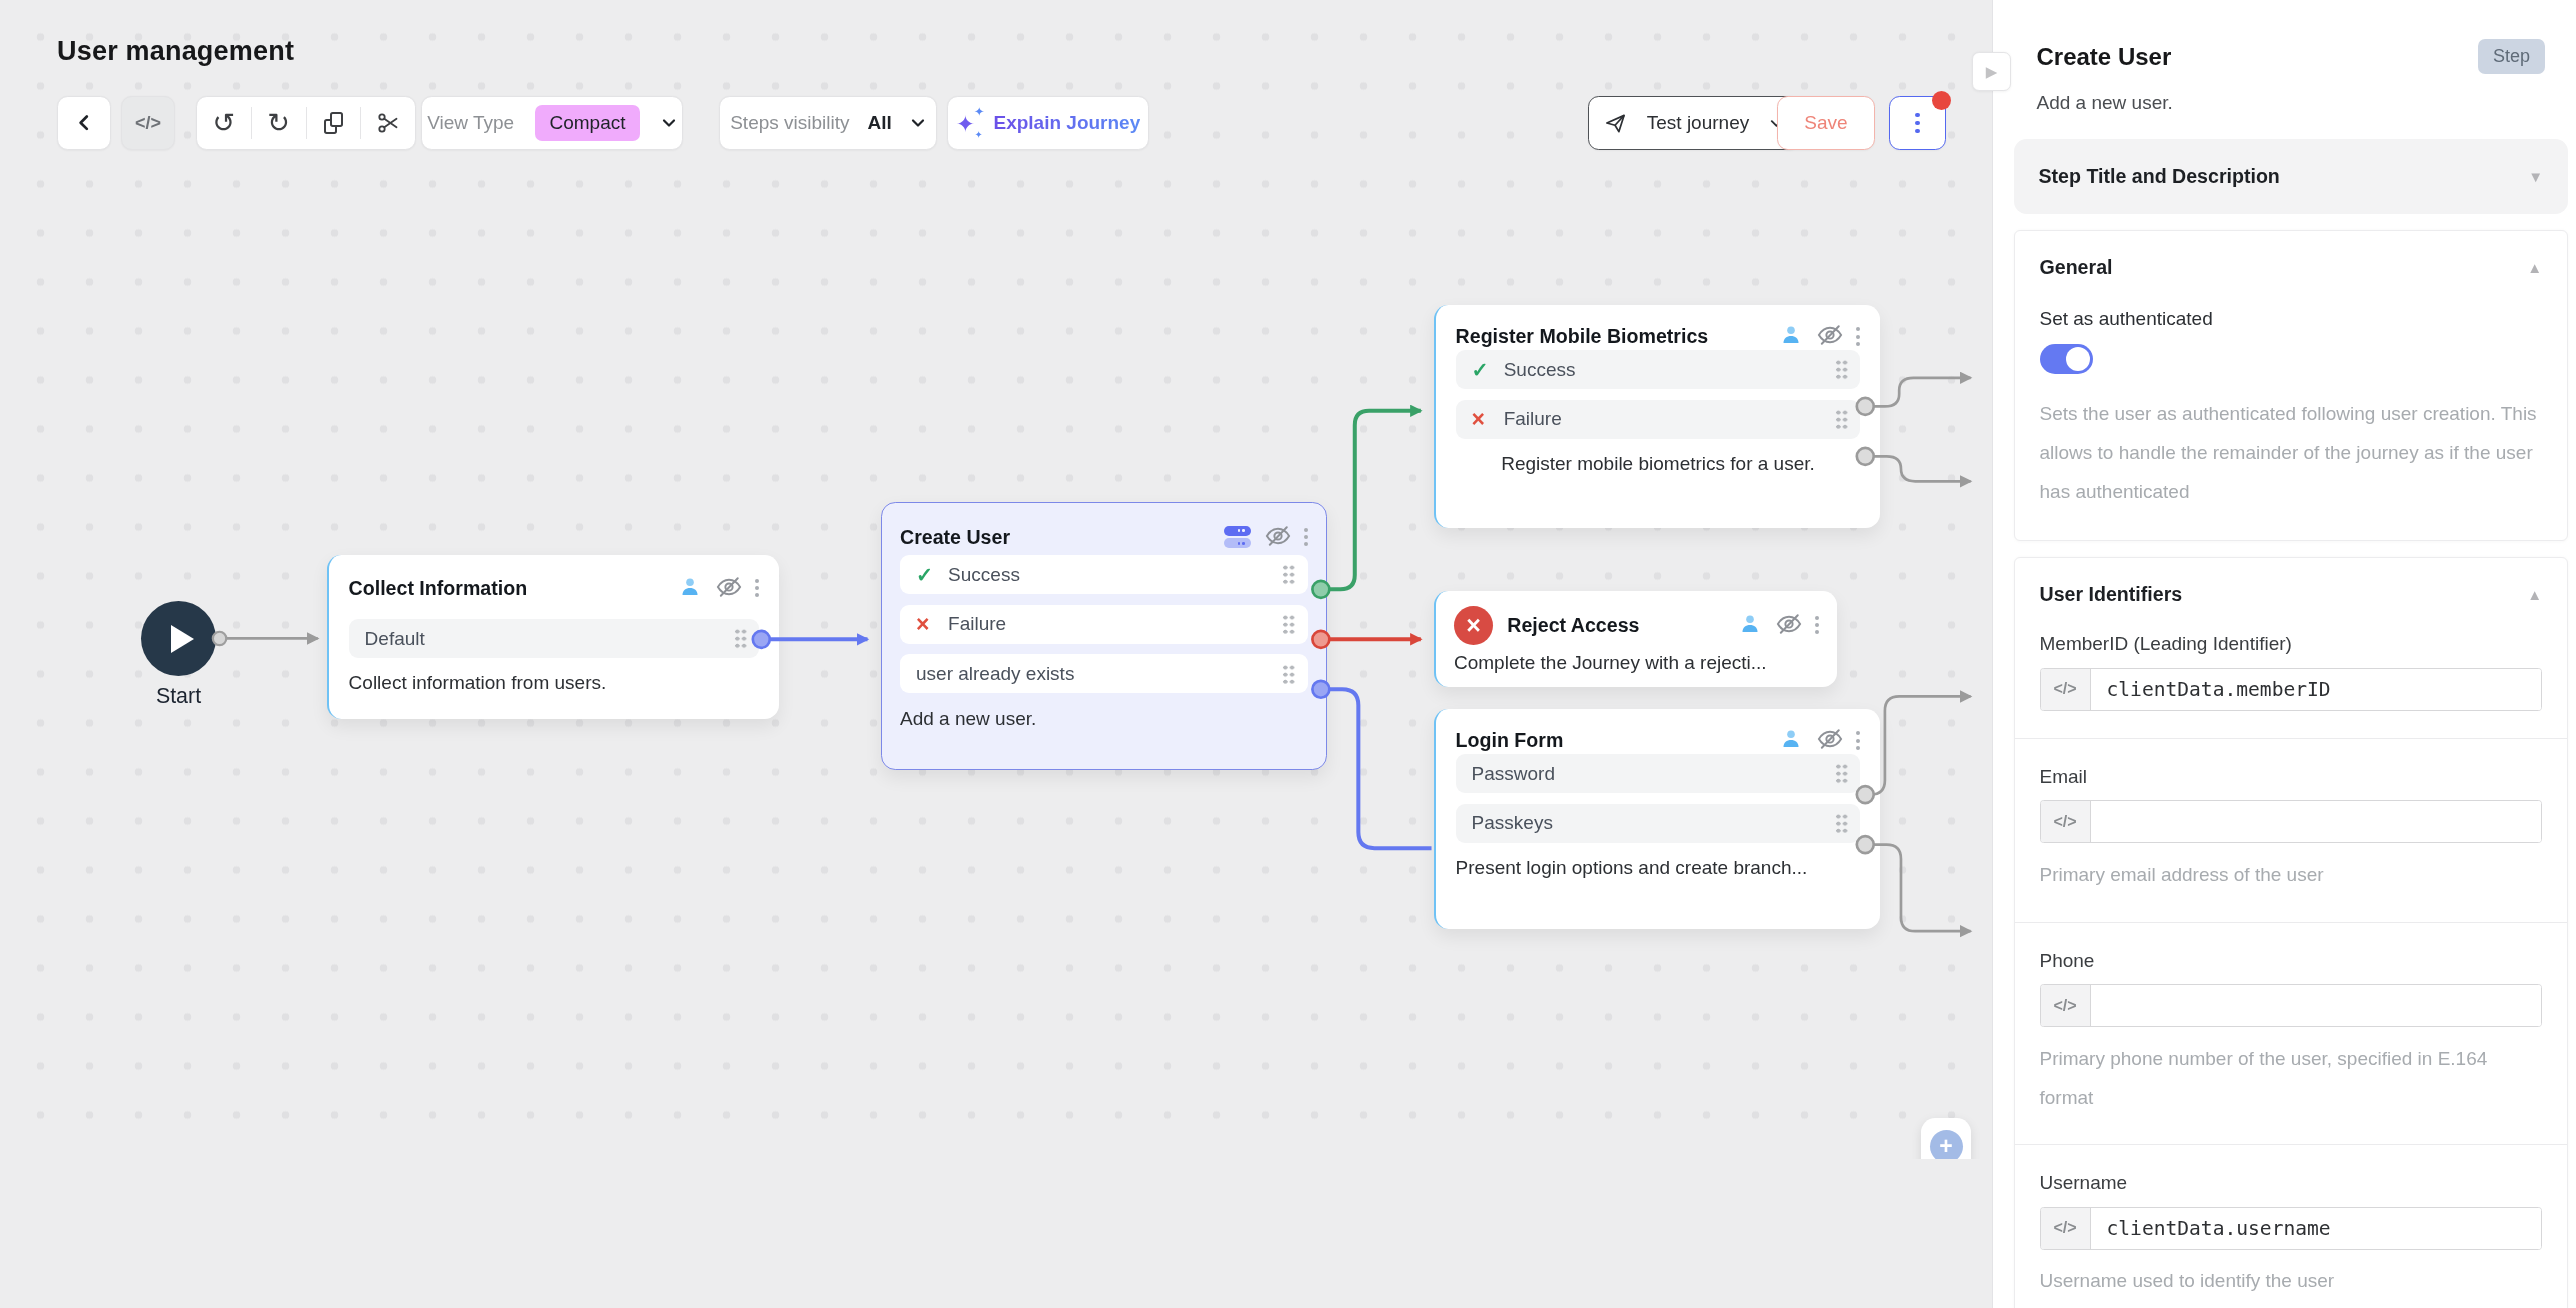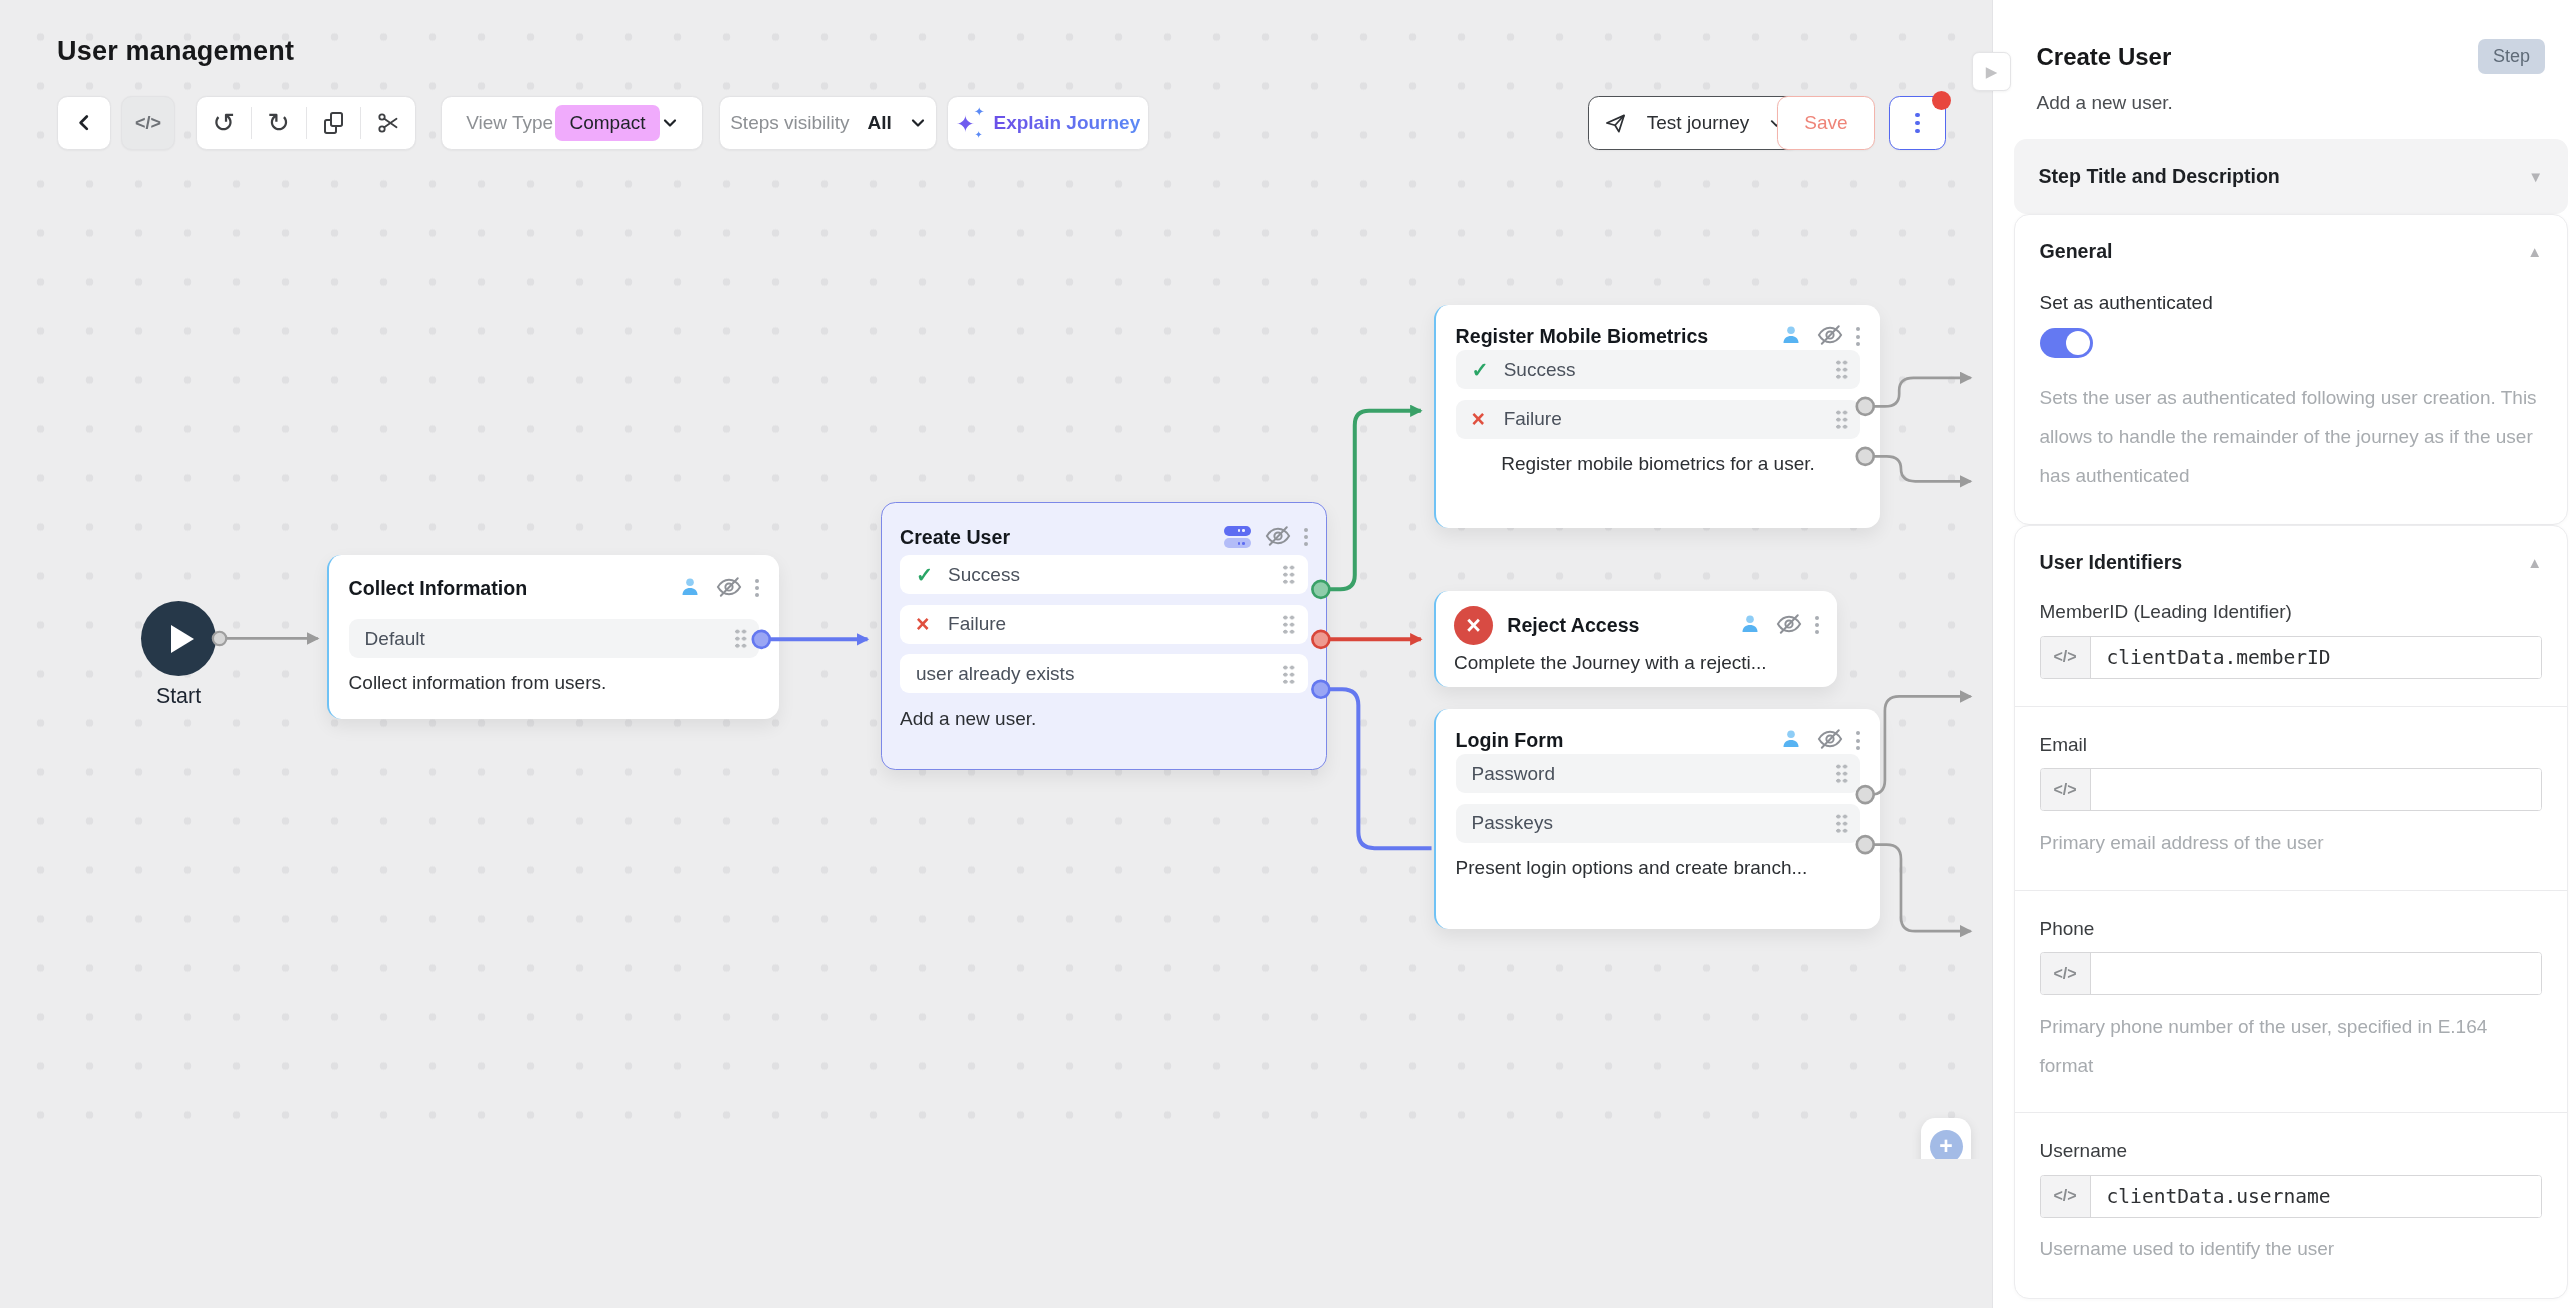--- a/index.html
+++ b/index.html
@@ -24,21 +24,21 @@
   .btn-back { left:57px; width:54px; }
   .btn-code { left:121px; width:54px; background:#e8e9ea; color:#6e7277; font-weight:700; font-size:18px; }
   .edit-group { left:196px; width:220px; padding:0; }
   .edit-group .cell { width:54px; height:100%; display:flex; align-items:center; justify-content:center; }
   .edit-group .sep { width:0.9px; height:32px; background:#e5e5e7; }
   .glyph-icon { font-size:27px; color:#3d3f42; line-height:1; }
   .copy-icon { position:relative; width:19.6px; height:21.4px; }
   .copy-icon .back { position:absolute; left:0; bottom:0; width:13.4px; height:15px; border:2.1px solid #3d3f42; border-radius:2.7px; }
   .copy-icon .front { position:absolute; right:0; top:0; width:13.4px; height:15px; border:2.1px solid #3d3f42; border-radius:2.7px; background:#fff; }
 
-  .btn-viewtype { left:441px; width:262px; gap:2px; }
+  .btn-viewtype { left:421px; width:262px; gap:21px; }
   .muted-label { color:#8d9094; font-size:19px; }
   .chip { background:#f0abfc; border-radius:7.1px; padding:7.1px 14.3px; font-size:19px; color:#1f2328; }
   .strong-val { color:#1f2328; font-size:19px; font-weight:600; }
   .btn-steps { left:719px; width:218px; gap:18px; }
   .btn-explain { left:947px; width:202px; gap:10.7px; }
   .explain-text { font-size:19px; font-weight:700; background:linear-gradient(90deg,#6b50e8,#5b8af5);
                   -webkit-background-clip:text; background-clip:text; color:transparent; }
   .sparkle { position:relative; width:27px; height:27px; }
   .sparkle .s1 { position:absolute; left:0; bottom:-1.8px; font-size:23px; color:#6f5bee; }
   .sparkle .s2 { position:absolute; right:-1.8px; top:-5.4px; font-size:12.5px; color:#5b8af5; }
@@ -130,21 +130,21 @@
   .panel-title-row { display:flex; align-items:center; justify-content:space-between; }
   .panel-title { font-size:24px; font-weight:700; color:#17181a; }
   .type-badge { background:#ccd5e2; color:#5f6b78; font-size:18px; padding:7.1px 15px; border-radius:7.1px; }
   .panel-desc { margin-top:18px; font-size:19px; color:#4a4d51; }
 
   .acc-collapsed { margin-top:25px; height:75px; background:#f3f3f4; border-radius:12.5px; display:flex;
                    align-items:center; justify-content:space-between; padding:0 25px; }
   .acc-title { font-size:19.6px; font-weight:700; color:#1d2024; }
   .tri-glyph { color:#b3b3b6; font-size:15px; }
 
-  .card { background:#fff; border:0.9px solid #ececee; border-radius:15px;
+  .card { margin-top:16px; background:#fff; border:0.9px solid #ececee; border-radius:6px;
           padding:25px 25px 28.6px; box-shadow:0 0.9px 3.6px rgba(0,0,0,.03); }
   .card-head { display:flex; align-items:center; justify-content:space-between; }
 
   .field-label { font-size:19px; color:#3a3d40; }
   .toggle-label { margin-top:28.6px; font-size:19px; color:#2c2f33; }
   .toggle { margin-top:14.3px; width:53px; height:29.5px; border-radius:15px; background:#6479f2; position:relative; }
   .toggle .knob { position:absolute; right:2.7px; top:2.7px; width:24px; height:24px; border-radius:50%; background:#fff; }
   .helper { font-size:19px; color:#a7abaf; line-height:2.05; }
   .gen-helper { margin-top:21.4px; }
 

